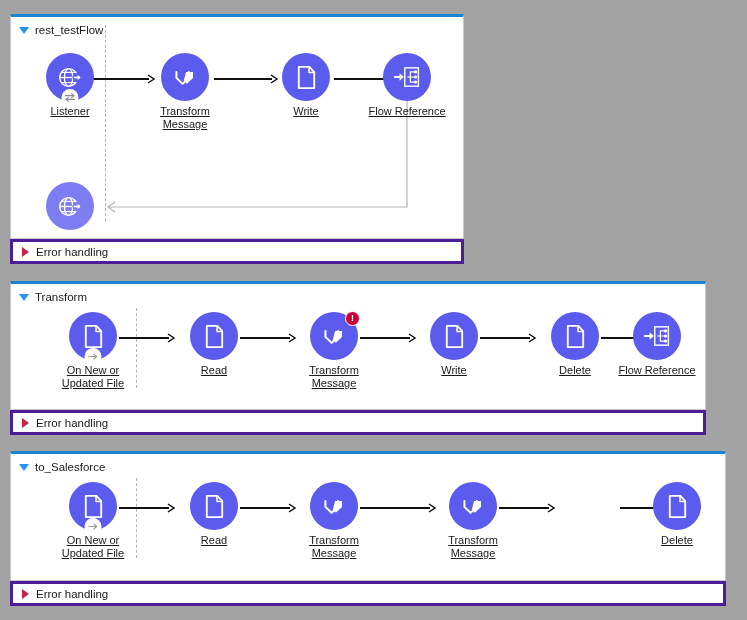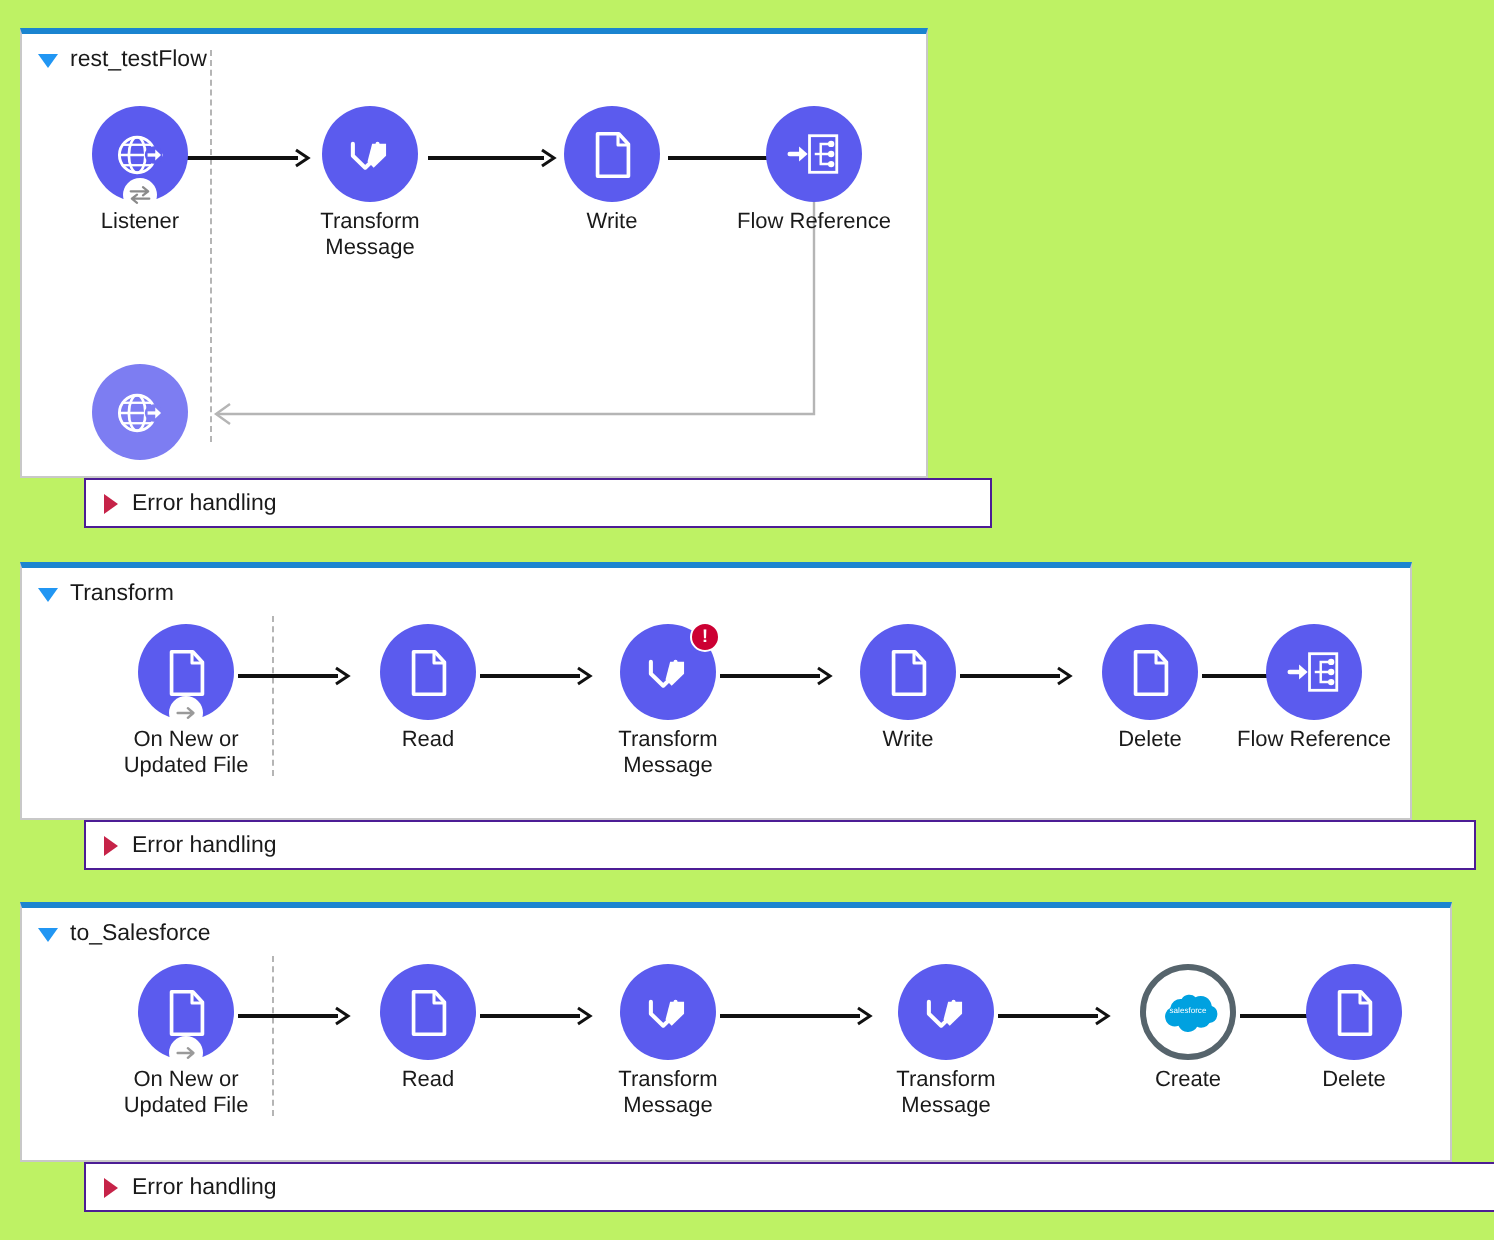--- a/index.html
+++ b/index.html
@@ -6,21 +6,21 @@
   html, body {
     margin: 0;
     padding: 0;
     background: #ffffff;
     font-family: "Liberation Sans", sans-serif;
   }
   #canvas {
     position: relative;
     width: 747px;
     height: 620px;
-    background: #bef264;
+    background: #a3a3a3;
     overflow: hidden;
   }
 
   
   .flow-panel {
     position: absolute;
     background: #ffffff;
     box-sizing: border-box;
     border: 1px solid #c8c8c8;
     border-top: 3px solid #1a84d0;
@@ -58,27 +58,26 @@
     color: #1a1a1a;
     line-height: 14px;
     white-space: nowrap;
   }
 
   
   .error-strip {
     position: absolute;
     left: -1px;
     box-sizing: border-box;
-    border: 1px solid #4c1d95;
+    border: 3px solid #4c1d95;
     background: #ffffff;
     display: flex;
     align-items: center;
     gap: 7px;
     padding-left: 9px;
-    margin-left: 32px;
   }
   .error-label {
     font-size: 11.5px;
     color: #1a1a1a;
     white-space: nowrap;
   }
 
   
   .node {
     position: absolute;
@@ -108,20 +107,21 @@
   .bubble.hollow {
     background: #ffffff;
     border: 3px solid #56646c;
   }
   .node-label {
     margin-top: 4px;
     font-size: 11px;
     line-height: 13px;
     color: #1a1a1a;
     white-space: pre-line;
+    text-decoration: underline;
   }
 
   
   .sub-badge {
     position: absolute;
     left: 50%;
     bottom: -5px;
     transform: translateX(-50%);
     width: 17px;
     height: 17px;
@@ -605,33 +605,20 @@
 
       <div class="conn" style="left:488px; top:48px; width:58px;">
         <div class="conn-line" style="width:50px;"></div>
         <div class="conn-head" style="left:48px;">
           <svg width="9" height="10" viewBox="0 0 9 10">
               <path d="M1,1 L7,5 L1,9" fill="none" stroke="#111111" stroke-width="1.5"></path>
             </svg>
         </div>
       </div>
 
-      <div class="node" style="left:538px; top:28px;">
-        <div class="bubble-wrap">
-          <div class="bubble hollow">
-            <span>
-              <svg width="30" height="22" viewBox="0 0 34 24">
-                <path d="M13.4,4.6 a5.2,5.2 0 0 1 7.9,-1.0 a6.4,6.4 0 0 1 9.2,5.0 a5.0,5.0 0 0 1 -1.3,9.6 a5.6,5.6 0 0 1 -7.0,2.2 a6.0,6.0 0 0 1 -10.6,-0.6 a5.4,5.4 0 0 1 -7.3,-3.6 a5.2,5.2 0 0 1 2.6,-6.4 a6.0,6.0 0 0 1 6.5,-5.2 Z" fill="#00a1e0"></path>
-                <text x="17" y="12.6" font-family="'Liberation Sans',sans-serif" font-size="4.6" fill="#ffffff" text-anchor="middle">salesforce</text>
-              </svg>
-            </span>
-          </div>
-        </div>
-        <div class="node-label">Create</div>
-      </div>
 
       <div class="conn" style="left:609px; top:48px; width:58px;">
         <div class="conn-line" style="width:50px;"></div>
         <div class="conn-head" style="left:48px;">
           <svg width="9" height="10" viewBox="0 0 9 10">
               <path d="M1,1 L7,5 L1,9" fill="none" stroke="#111111" stroke-width="1.5"></path>
             </svg>
         </div>
       </div>
 

